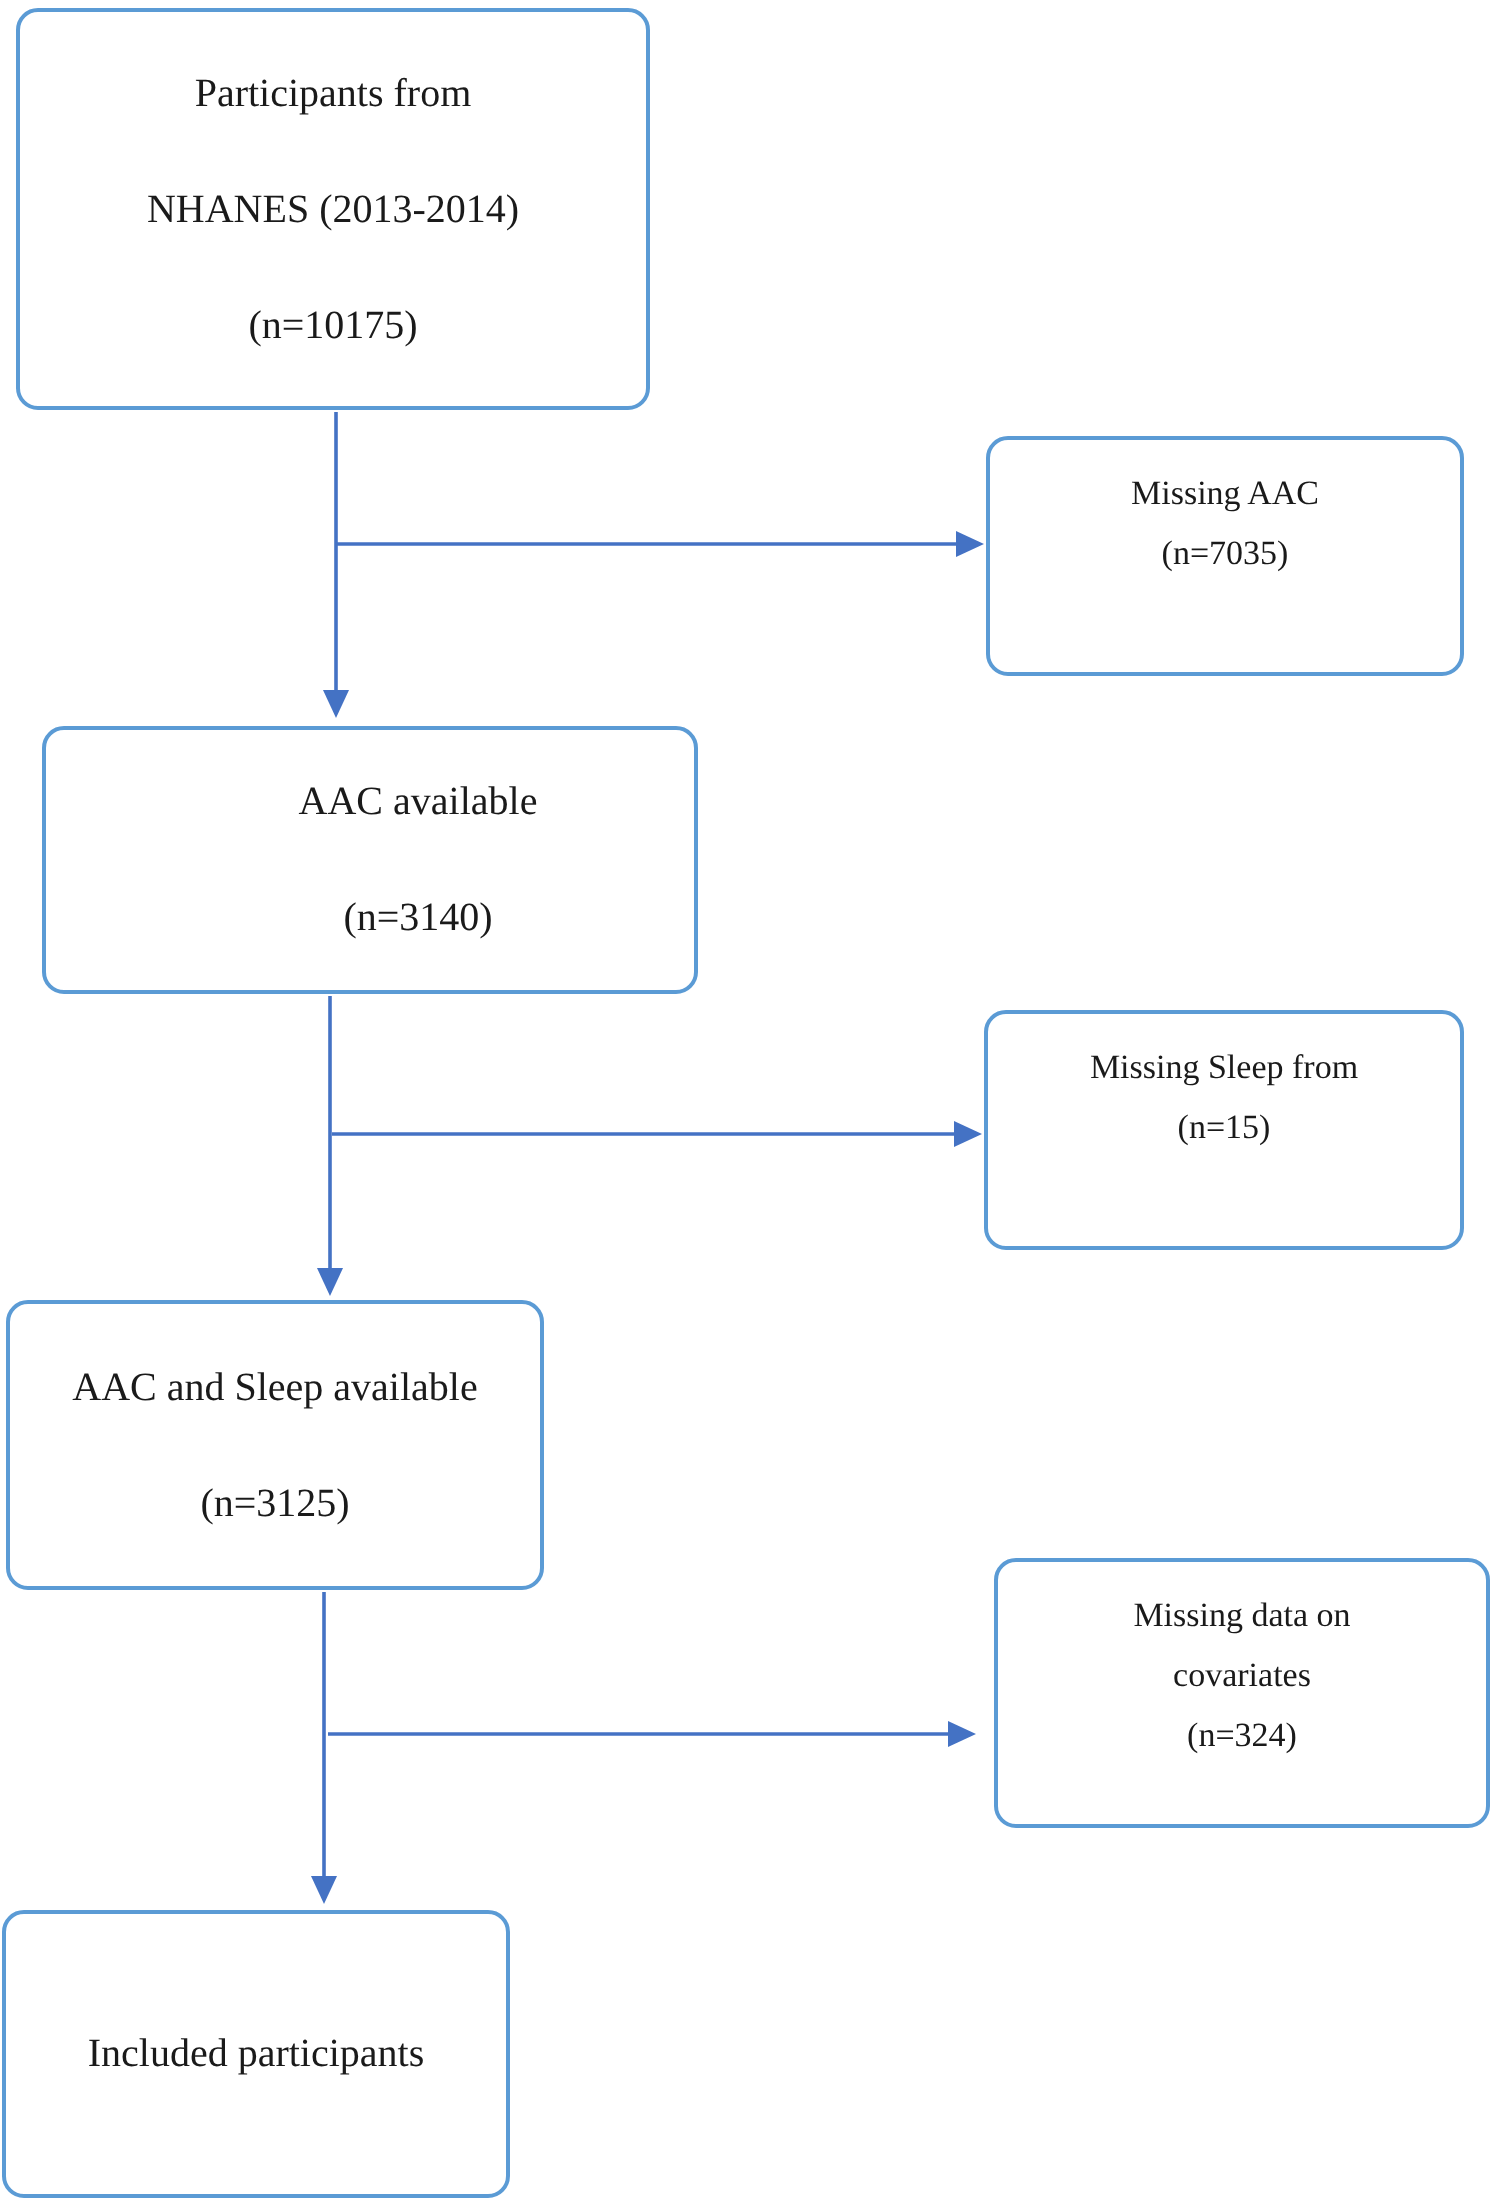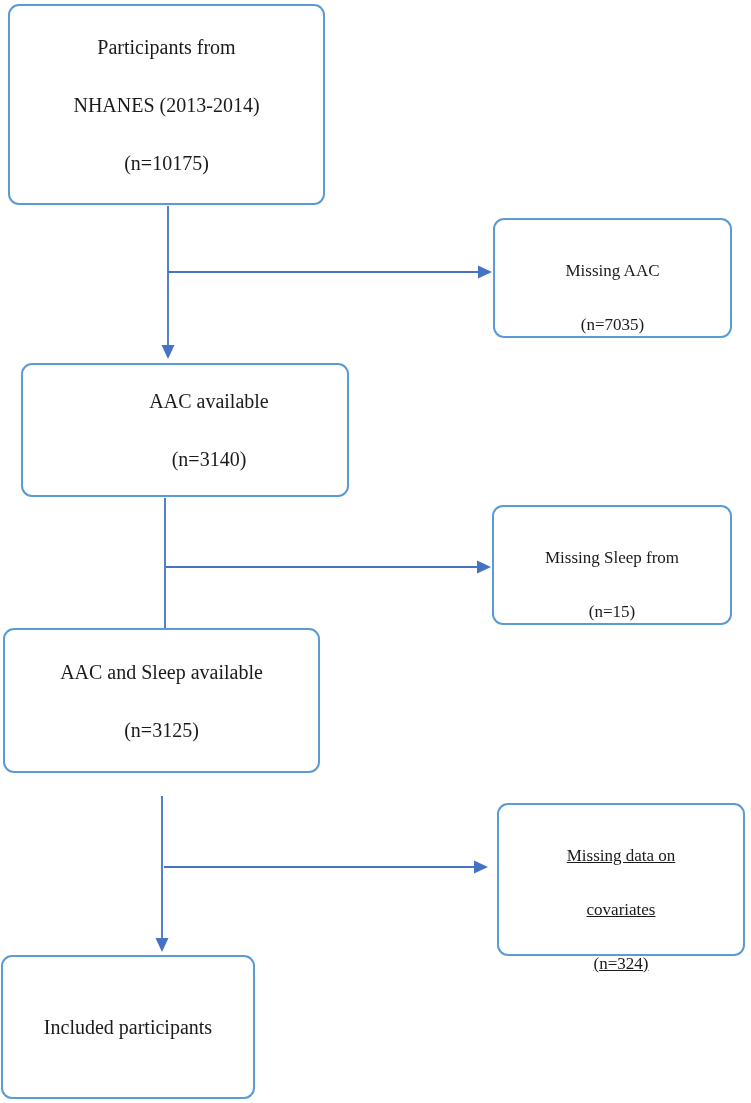--- a/index.html
+++ b/index.html
@@ -36,32 +36,32 @@
   .box.main {
     justify-content: center;
     font-size: 20px;
   }
   .box.main .line { line-height: 58px; white-space: nowrap; }
   .box.side {
     justify-content: flex-start;
     font-size: 17px;
     padding-top: 12px;
   }
-  .box.side .line { line-height: 30px; white-space: nowrap; margin-top: 24px; }
+  .box.side .line { line-height: 30px; white-space: nowrap; }
 
   
   .b1 { left: 8px;  top: 4px;   width: 317px; height: 201px; }
   .b2 { left: 21px;  top: 363px; width: 328px; height: 134px; padding-left: 48px; }
-  .b3 { left: 3px;  top: 628px; width: 317px; height: 145px; }
+  .b3 { left: 3px;  top: 650px; width: 269px; height: 145px; }
   .b4 { left: 1px;  top: 955px; width: 254px; height: 144px; }
 
   
   .r1 { left: 493px; top: 218px; width: 239px; height: 120px; }
   .r2 { left: 492px; top: 505px; width: 240px; height: 120px; }
-  .r3 { left: 497px; top: 803px; width: 248px; height: 153px; text-decoration: underline; }
+  .r3 { left: 497px; top: 779px; width: 248px; height: 135px; }
   .r3 .line { line-height: 29px; }
 
   .arrows {
     position: absolute;
     left: 0; top: 0;
     width: 751px;
     height: 1103px;
     pointer-events: none;
   }
   .arrow-line { stroke: var(--arrow); stroke-width: 1.8; fill: none; }

